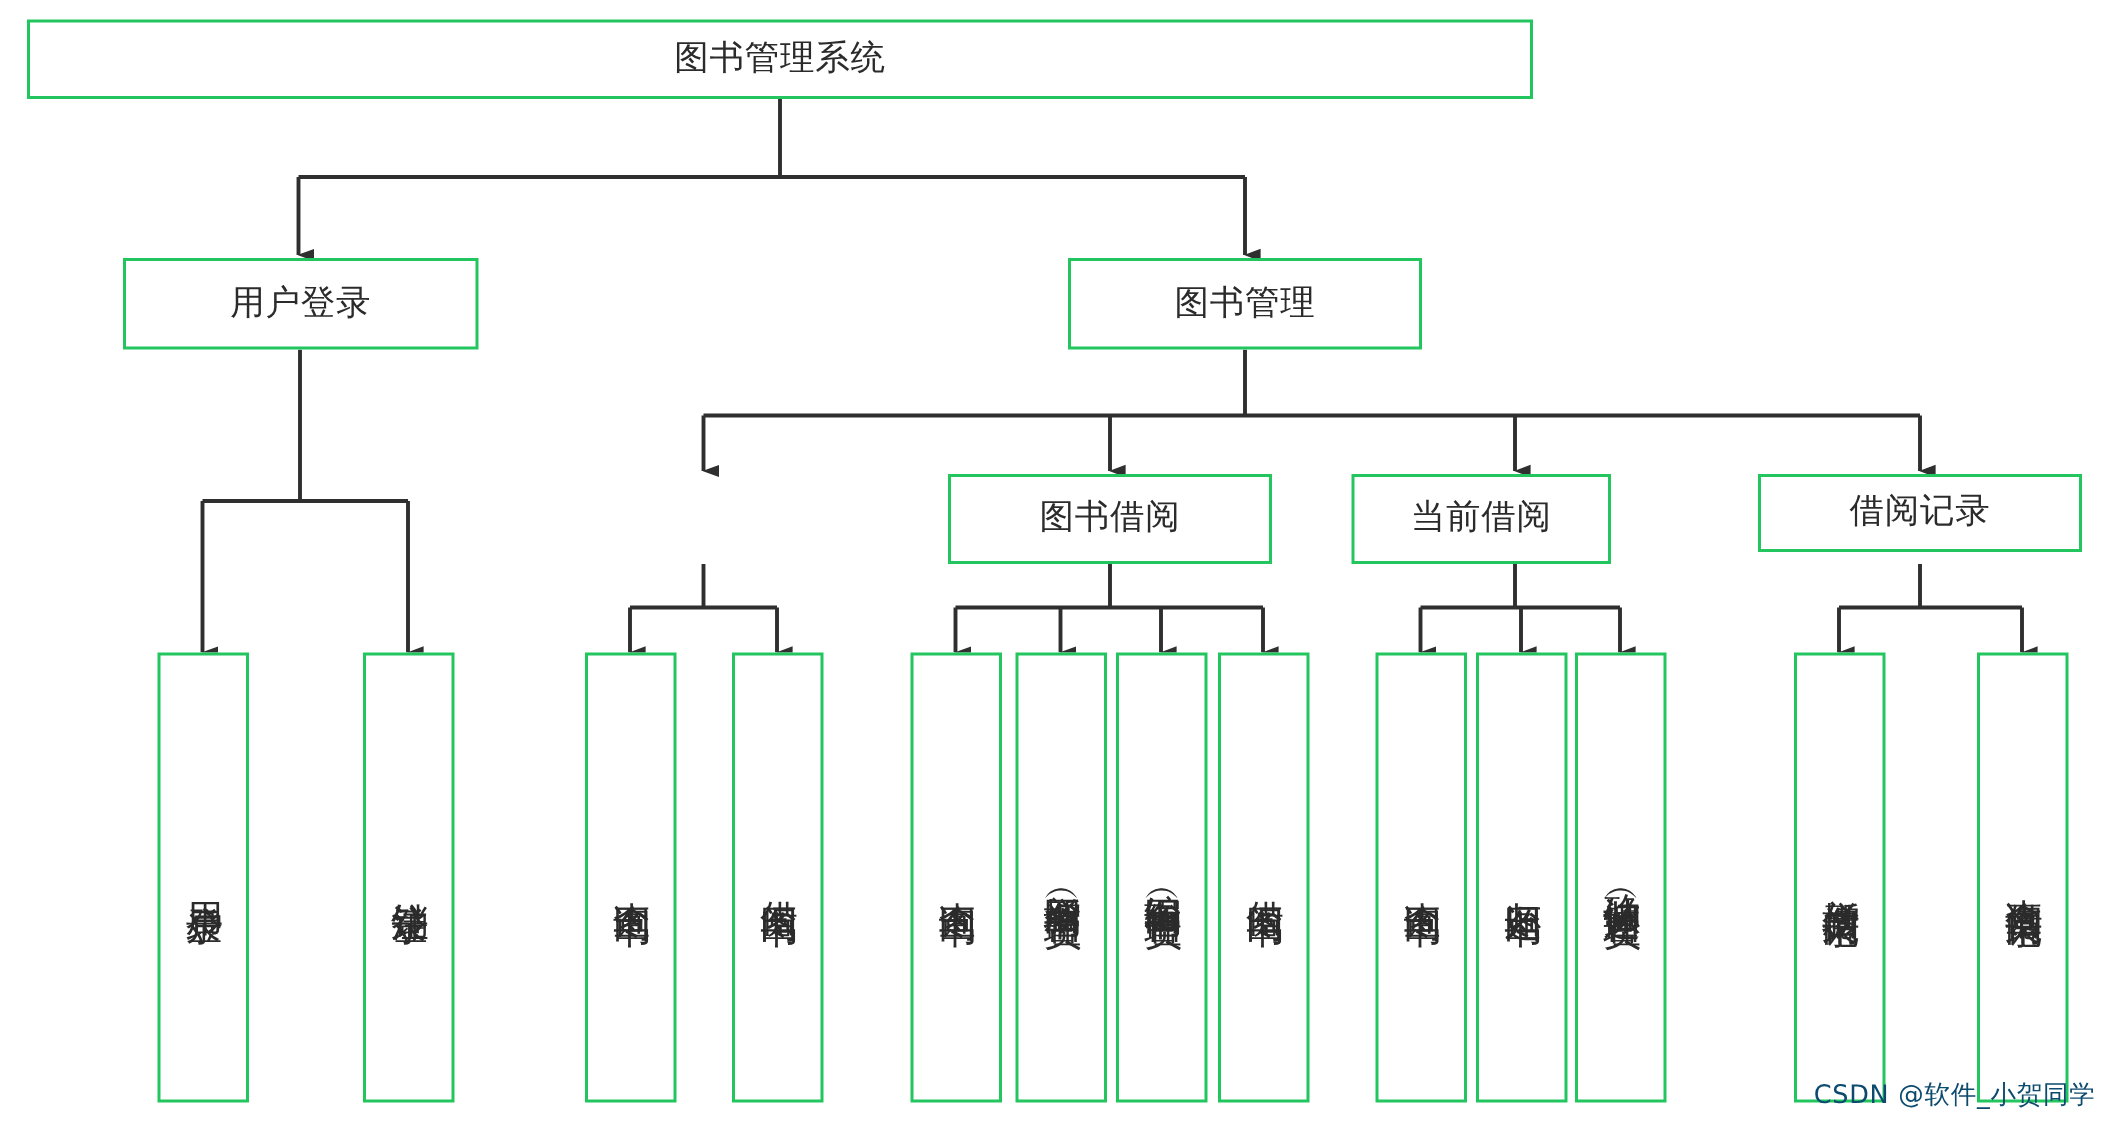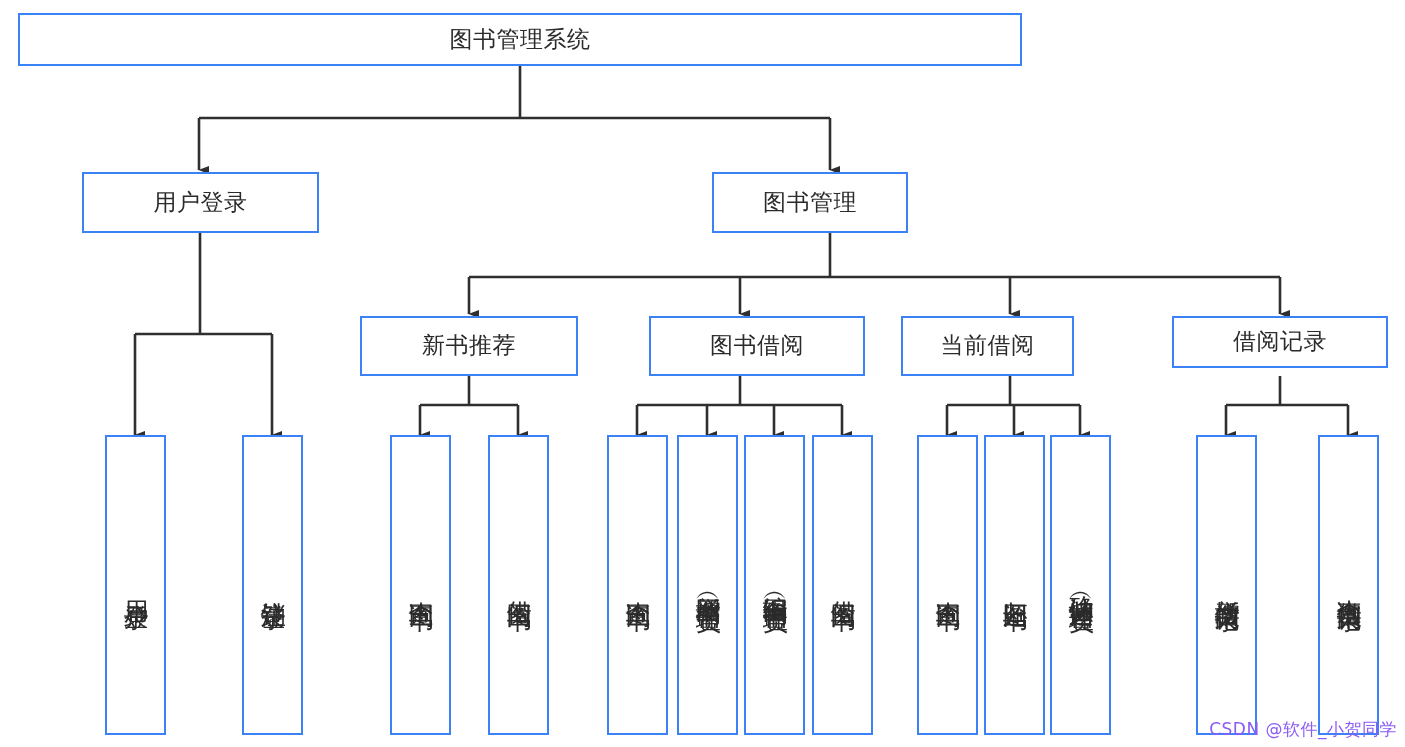--- a/index.html
+++ b/index.html
@@ -18,21 +18,21 @@
     position:absolute;
     left:0; top:0;
     width:1405px;
     height:747px;
     pointer-events:none;
   }
   .node{
     position:absolute;
     box-sizing:border-box;
     background:#ffffff;
-    border:2px solid #3b82f6;
+    border:2px solid #22c55e;
     display:flex;
     align-items:center;
     justify-content:center;
     color:#2b2b2b;
   }
   .node .lbl{
     display:block;
     text-align:center;
     line-height:1.18;
     white-space:nowrap;
@@ -52,21 +52,21 @@
     text-orientation:upright;
     font-size:25px;
     line-height:1.06;
     letter-spacing:2px;
   }
   #watermark{
     position:absolute;
     right:8px;
     bottom:6px;
     font-size:17px;
-    color:#8b5cf6;
+    color:#0c4a6e;
     white-space:nowrap;
     letter-spacing:0.5px;
   }
 </style>
 </head>
 <body>
 
 <div id="stage">
 
   <svg id="wires" viewBox="0 0 1405 747">
@@ -119,28 +119,25 @@
     </g>
   </svg>
 
   <div class="node root horiz" style="left:18px; top:13px; width:1004px; height:53px;">
     <span class="lbl">图书管理系统</span>
   </div>
 
   <div class="node horiz" style="left:82px; top:172px; width:237px; height:61px;">
     <span class="lbl">用户登录</span>
   </div>
-  <div class="node horiz" style="left:712px; top:172px; width:196px; height:61px;">
+  <div class="node horiz" style="left:712px; top:172px; width:236px; height:61px;">
     <span class="lbl">图书管理</span>
   </div>
 
-  <div class="node horiz" style="left:360px; top:316px; width:218px; height:60px;">
-    <span class="lbl">新书推荐</span>
-  </div>
-  <div class="node horiz" style="left:632px; top:316px; width:216px; height:60px;margin-left:17px;">
+  <div class="node horiz" style="left:632px; top:316px; width:216px; height:60px;">
     <span class="lbl">图书借阅</span>
   </div>
   <div class="node horiz" style="left:901px; top:316px; width:173px; height:60px;">
     <span class="lbl">当前借阅</span>
   </div>
   <div class="node horiz" style="left:1172px; top:316px; width:216px; height:52px;">
     <span class="lbl">借阅记录</span>
   </div>
 
   <div class="node vert" style="left:105px; top:435px; width:61px; height:300px;">

